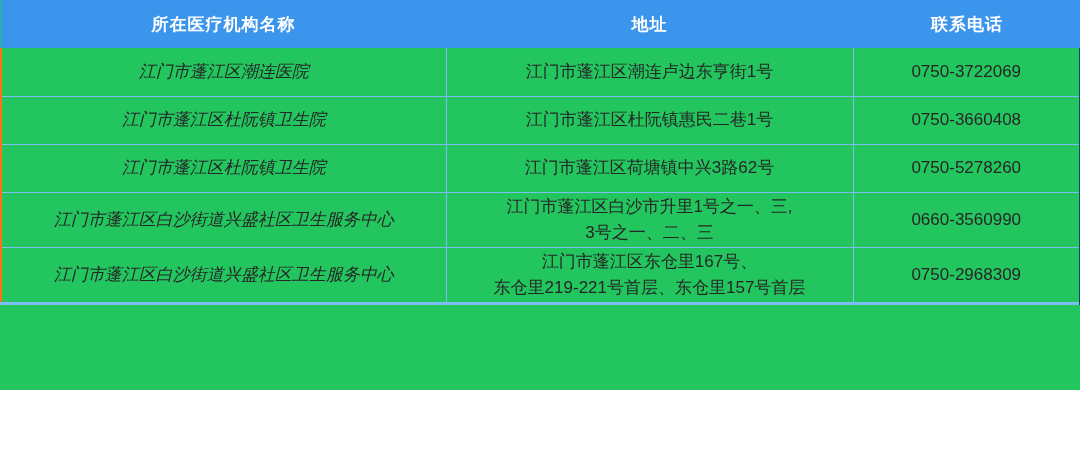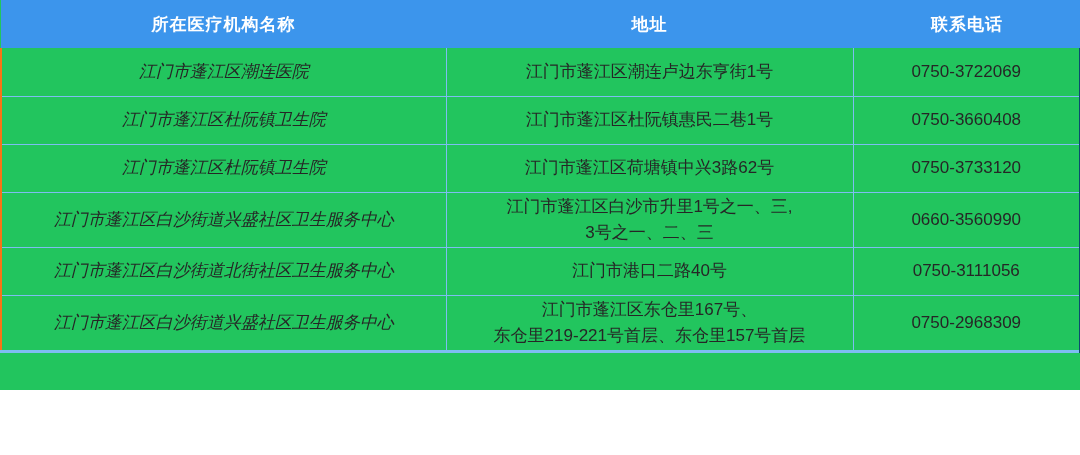--- a/index.html
+++ b/index.html
@@ -73,32 +73,27 @@
           <td>0750-3722069</td>
         </tr>
         <tr>
           <td>江门市蓬江区杜阮镇卫生院</td>
           <td>江门市蓬江区杜阮镇惠民二巷1号</td>
           <td>0750-3660408</td>
         </tr>
         <tr>
           <td>江门市蓬江区杜阮镇卫生院</td>
           <td>江门市蓬江区荷塘镇中兴3路62号</td>
-          <td>0750-3733120</td>
+          <td>0750-5278260</td>
         </tr>
         <tr>
           <td>江门市蓬江区白沙街道兴盛社区卫生服务中心</td>
           <td>江门市蓬江区白沙市升里1号之一、三,
 3号之一、二、三</td>
           <td>0660-3560990</td>
-        </tr>
-        <tr>
-          <td>江门市蓬江区白沙街道北街社区卫生服务中心</td>
-          <td>江门市港口二路40号</td>
-          <td>0750-3111056</td>
         </tr>
         <tr>
           <td>江门市蓬江区白沙街道兴盛社区卫生服务中心</td>
           <td>江门市蓬江区东仓里167号、
 东仓里219-221号首层、东仓里157号首层</td>
           <td>0750-2968309</td>
         </tr>
       </tbody>
   </table>
 </div>

